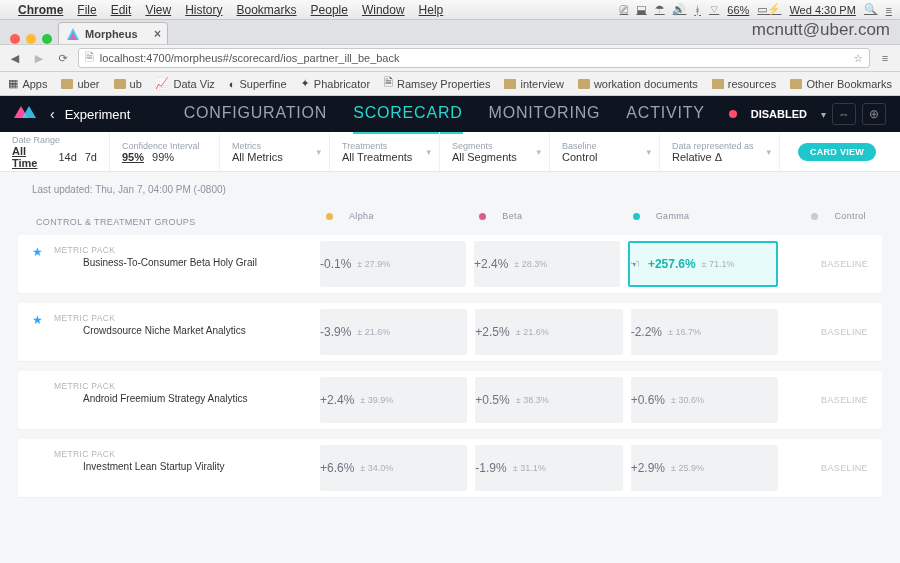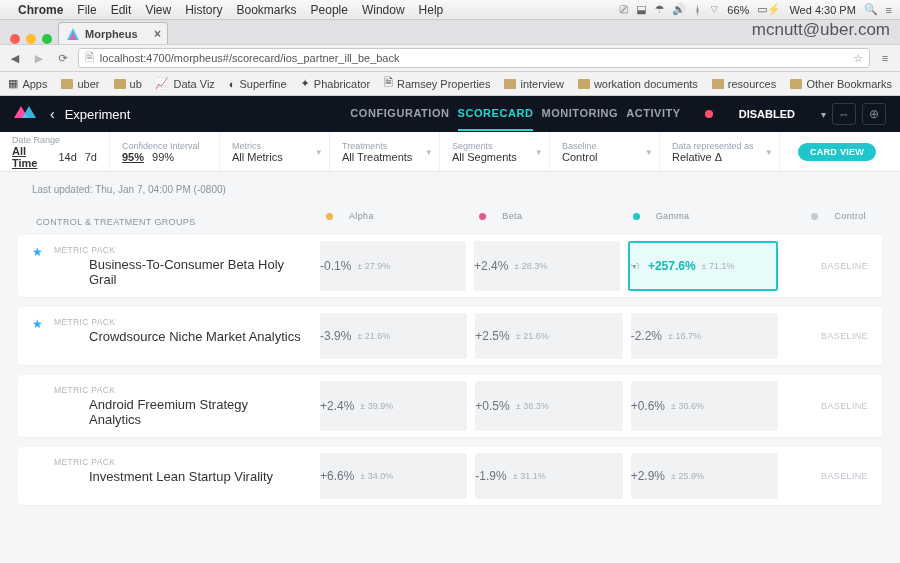--- a/index.html
+++ b/index.html
@@ -1,19 +1,19 @@
 <!DOCTYPE html>
 <html><head>
 <meta charset="utf-8">
 <style>
 * { margin: 0; padding: 0; box-sizing: border-box; font-family: -apple-system, BlinkMacSystemFont, "Segoe UI", sans-serif; }
 body { width: 900px; height: 563px; background: #f5f6f7; overflow: hidden; font-size: 11px; color: #333; }
 
 
-.mac-menubar { height: 20px; background: linear-gradient(#f9f9f9,#e8e8e8); border-bottom: 1px solid #c8c8c8; display: flex; align-items: center; padding: 0 8px; font-size: 12px; color: #333; }
+.mac-menubar { height: 20px; background: linear-gradient(#f9f9f9,#e8e8e8); border-bottom: 1px solid #c8c8c8; display: flex; align-items: center; padding: 0 8px; font-size: 12px; color: #333; text-decoration: underline; }
 .mac-menubar .apple { margin-right: 10px; font-size: 13px; }
 .mac-menubar .menu-item { margin-right: 14px; }
 .mac-menubar .app-name { font-weight: 600; margin-right: 14px; }
 .mac-menubar .right { margin-left: auto; display: flex; align-items: center; gap: 8px; font-size: 11px; }
 .mac-menubar .right .icon { opacity: .75; }
 
 
 .chrome { background: #dfe1e5; }
 .tab-strip { height: 24px; display: flex; align-items: flex-end; padding-left: 6px; position: relative; }
 .traffic { display: flex; gap: 6px; padding: 5px 6px 0 4px; }
@@ -34,24 +34,24 @@
 .bookmarks .right { margin-left: auto; }
 
 
 .app-top { height: 36px; background: #0e1520; display: flex; align-items: center; padding: 0 14px; color: #bbb; }
 .app-top .logo { width: 22px; height: 16px; margin-right: 14px; position: relative; }
 .app-top .logo::before, .app-top .logo::after { content:''; position:absolute; width:0; height:0; border-style:solid; }
 .app-top .logo::before { border-width: 0 7px 12px 7px; border-color: transparent transparent #ff4d9b transparent; left:0; }
 .app-top .logo::after  { border-width: 0 7px 12px 7px; border-color: transparent transparent #3fd0ff transparent; left:8px; opacity:.85; }
 .app-top .back { color: #fff; margin-right: 10px; font-size: 14px; }
 .app-top .title { color: #fff; font-size: 13px; }
-.app-top .tabs { margin-left: auto; display: flex; gap: 8px; font-size: 11px; letter-spacing: .05em; font-weight: bold; }
+.app-top .tabs { margin-left: auto; display: flex; gap: 26px; font-size: 16px; letter-spacing: .05em; }
 .app-top .tabs .t { color: #9aa3af; padding: 10px 0; }
 .app-top .tabs .t.sel { color: #26d7d0; border-bottom: 2px solid #26d7d0; }
-.app-top .state { margin-left: 24px; display: flex; align-items: center; gap: 26px; }
+.app-top .state { margin-left: 24px; display: flex; align-items: center; gap: 14px; }
 .app-top .state .dot { width: 8px; height: 8px; border-radius:50%; background:#ff4d6d; }
 .app-top .state .lbl { color: #fff; font-size: 11px; font-weight:600; }
 .app-top .state .chev { color:#aaa; font-size: 10px; }
 .app-top .icon-btn { width: 24px; height: 22px; border: 1px solid #333a44; border-radius: 3px; display:flex; align-items:center; justify-content:center; color:#888; margin-left:6px; font-size:12px;}
 
 
 .filters { height: 40px; background: #fff; border-bottom: 1px solid #e5e7eb; display: flex; }
 .filters .cell { border-right: 1px solid #eef0f2; padding: 5px 12px; display:flex; flex-direction:column; justify-content:center; position:relative; }
 .filters .cell .lbl { font-size: 9px; color: #9aa3af; }
 .filters .cell .val { font-size: 11px; color: #333; display:flex; align-items:center; gap:8px; }
@@ -67,21 +67,21 @@
 .group-header { display:flex; align-items:center; padding: 0 6px 8px 18px; font-size: 9px; color:#8b94a1; letter-spacing:.04em; }
 .group-header .gh-title { width: 280px; margin-top: 12px; }
 .group-header .gh-col { flex: 1; display:flex; align-items:center; gap:16px; padding-left: 10px; }
 .group-header .gh-col .dot { width:7px; height:7px; border-radius:50%; }
 .group-header .gh-col.control { flex: 0 0 100px; justify-content:flex-end; padding-right:10px; }
 
 .metric-row { background:#fff; border-radius:3px; margin-bottom:10px; display:flex; align-items:stretch; min-height:58px; box-shadow: 0 1px 1px rgba(0,0,0,.03); }
 .metric-row .meta { width: 298px; padding: 10px 14px; position:relative; }
 .metric-row .meta .star { position:absolute; left:14px; top:10px; color:#2aa8ff; font-size:12px; }
 .metric-row .meta .pack { font-size:8.5px; color:#b0b6bf; letter-spacing:.04em; margin-left:22px; }
-.metric-row .meta .name { font-size:13px; color:#333; margin-left:28px; margin-top:2px;padding-left:29px; }
+.metric-row .meta .name { font-size:10px; color:#333; margin-left:22px; margin-top:2px;padding-left:29px; }
 
 .cell-box { flex:1; margin:6px 4px; background:#f1f2f4; border-radius:2px; display:flex; align-items:center; gap:6px; }
 .cell-box .val { font-size:12px; color:#6b7480; }
 .cell-box .ci { font-size:9px; color:#a8afb9; }
 .cell-box.highlight { background:#e6fbfa; border:2px solid #1fc7cc; }
 .cell-box.highlight .val { color:#16b8b2; font-weight:600; }
 .cell-box.highlight .cursor { font-size:11px; margin-right:2px; }
 
 .baseline { flex:0 0 100px; display:flex; align-items:center; justify-content:flex-end; padding-right:14px; font-size:9px; color:#c1c6cd; letter-spacing:.04em; }
 </style>

